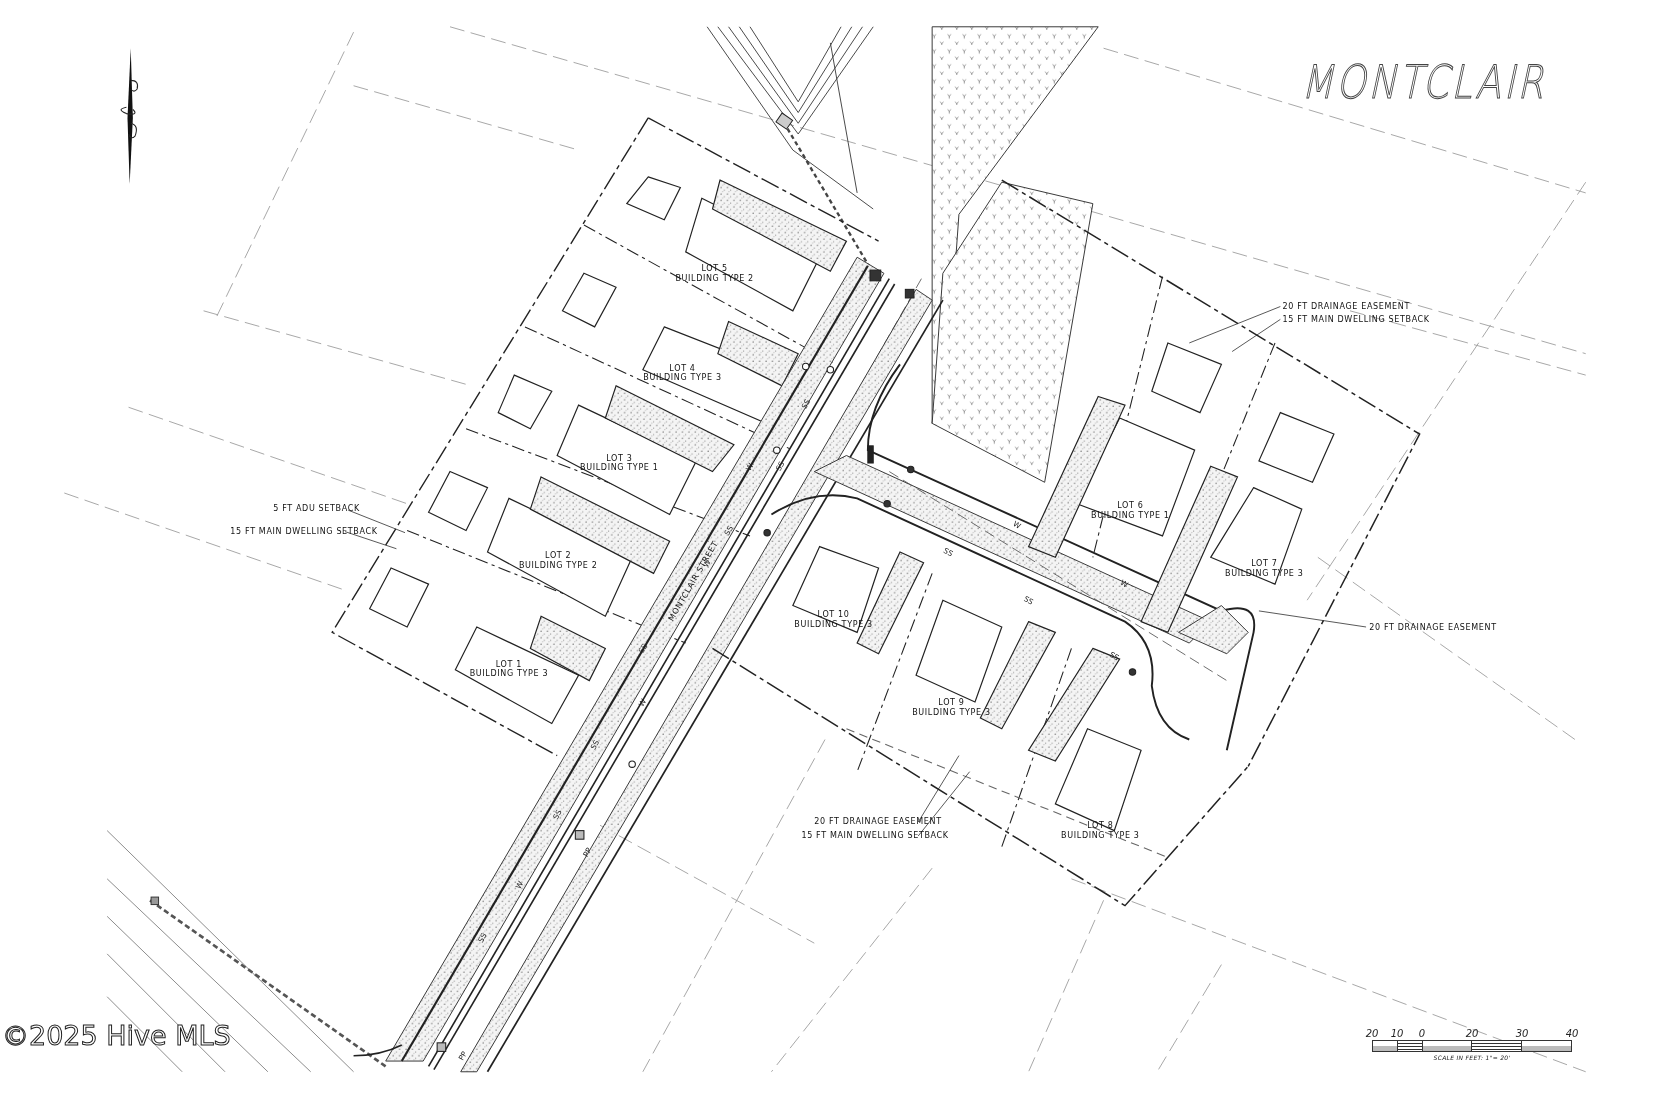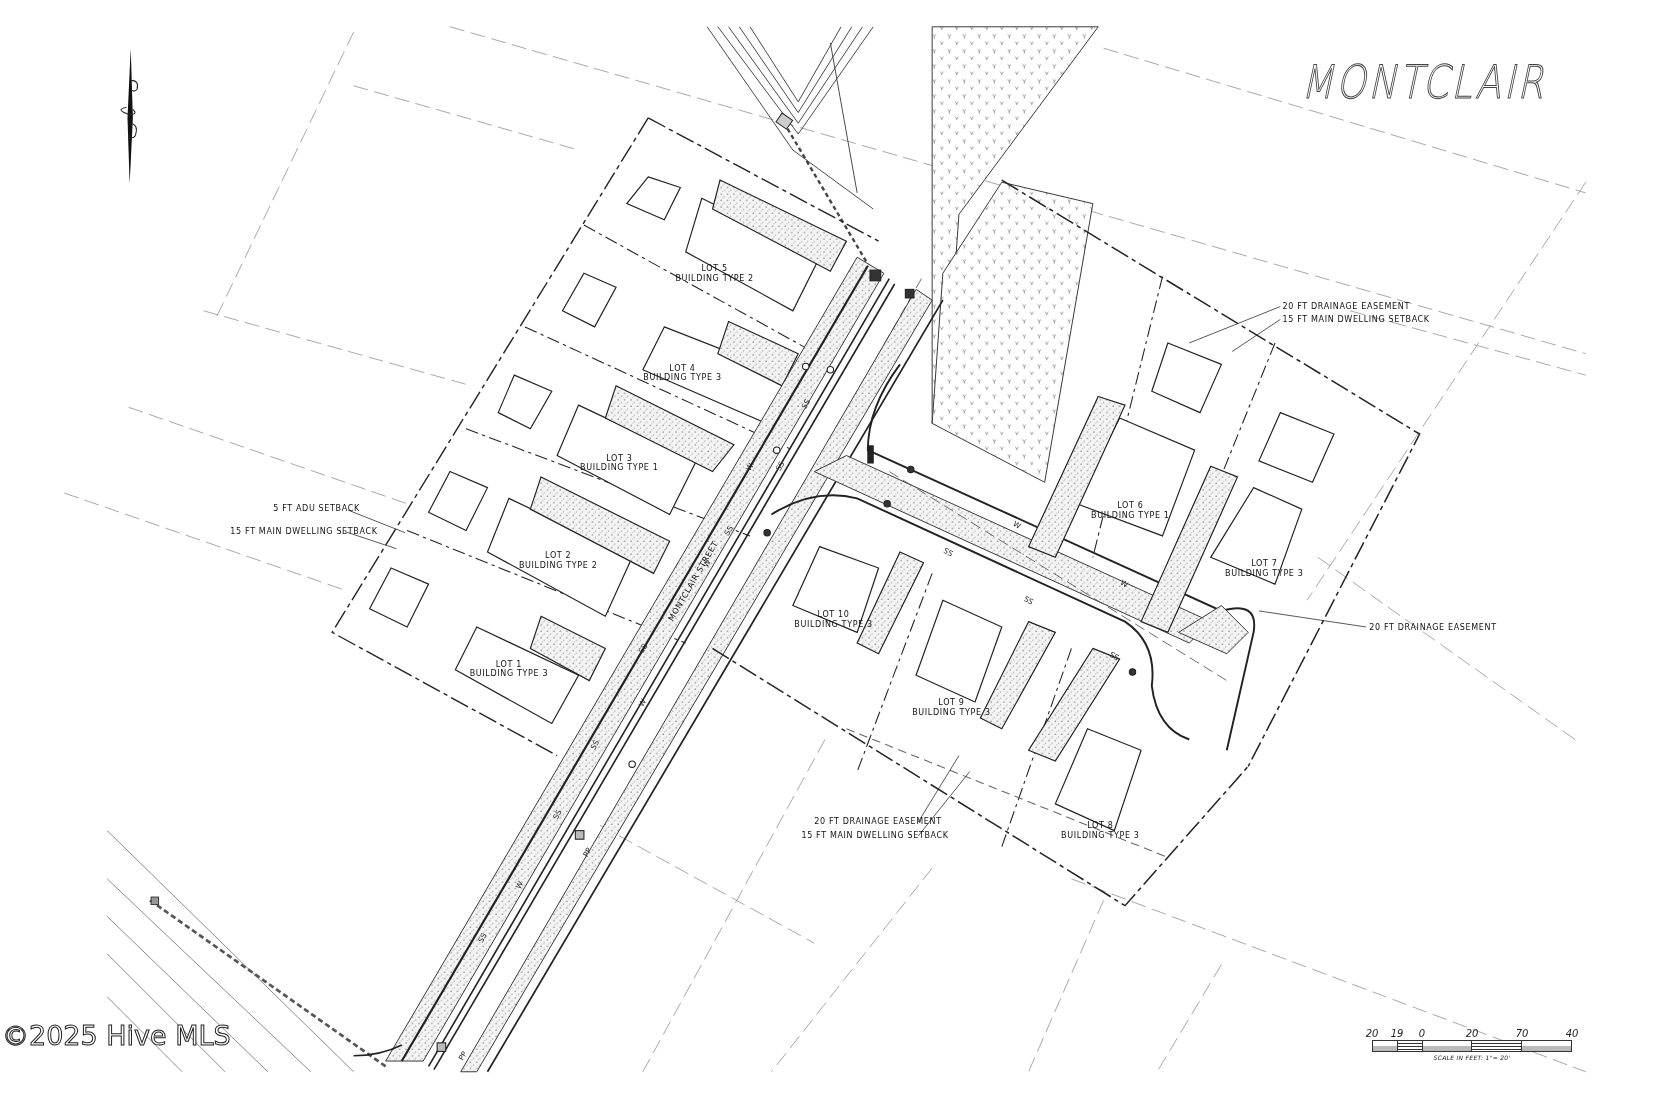--- a/index.html
+++ b/index.html
@@ -270,24 +270,24 @@
     <polygon points="119,110 124,110 121,172" fill="#111"></polygon>
     <path d="M122 75 q8 0 6 8 q-3 4 -6 0 M118 100 q-10 2 0 6 q12 2 6 -4 M122 115 q8 2 4 12 q-4 4 -6 -2" stroke="#222" stroke-width="1" fill="none"></path>
   </g>
 </svg>
 
 <div class="title">MONTCLAIR</div>
 
 <div class="scale-box">
   <div class="scale-nums">
     <span style="left:0%">20</span>
-    <span style="left:12.5%">19</span>
+    <span style="left:12.5%">10</span>
     <span style="left:25%">0</span>
     <span style="left:50%">20</span>
-    <span style="left:75%">70</span>
+    <span style="left:75%">30</span>
     <span style="left:100%">40</span>
   </div>
   <div class="scale-bar">
     <div style="width:12.5%; background:linear-gradient(#fff 50%, #bbb 50%);"></div>
     <div style="width:12.5%; background:repeating-linear-gradient(#fff 0 2px, #333 2px 3px);"></div>
     <div style="width:25%; background:linear-gradient(#fff 50%, #bbb 50%);"></div>
     <div style="width:25%; background:repeating-linear-gradient(#fff 0 2px, #333 2px 3px);"></div>
     <div style="width:25%; border-right:none; background:linear-gradient(#fff 50%, #bbb 50%);"></div>
   </div>
   <div class="scale-cap">SCALE IN FEET:  1"= 20'</div>

